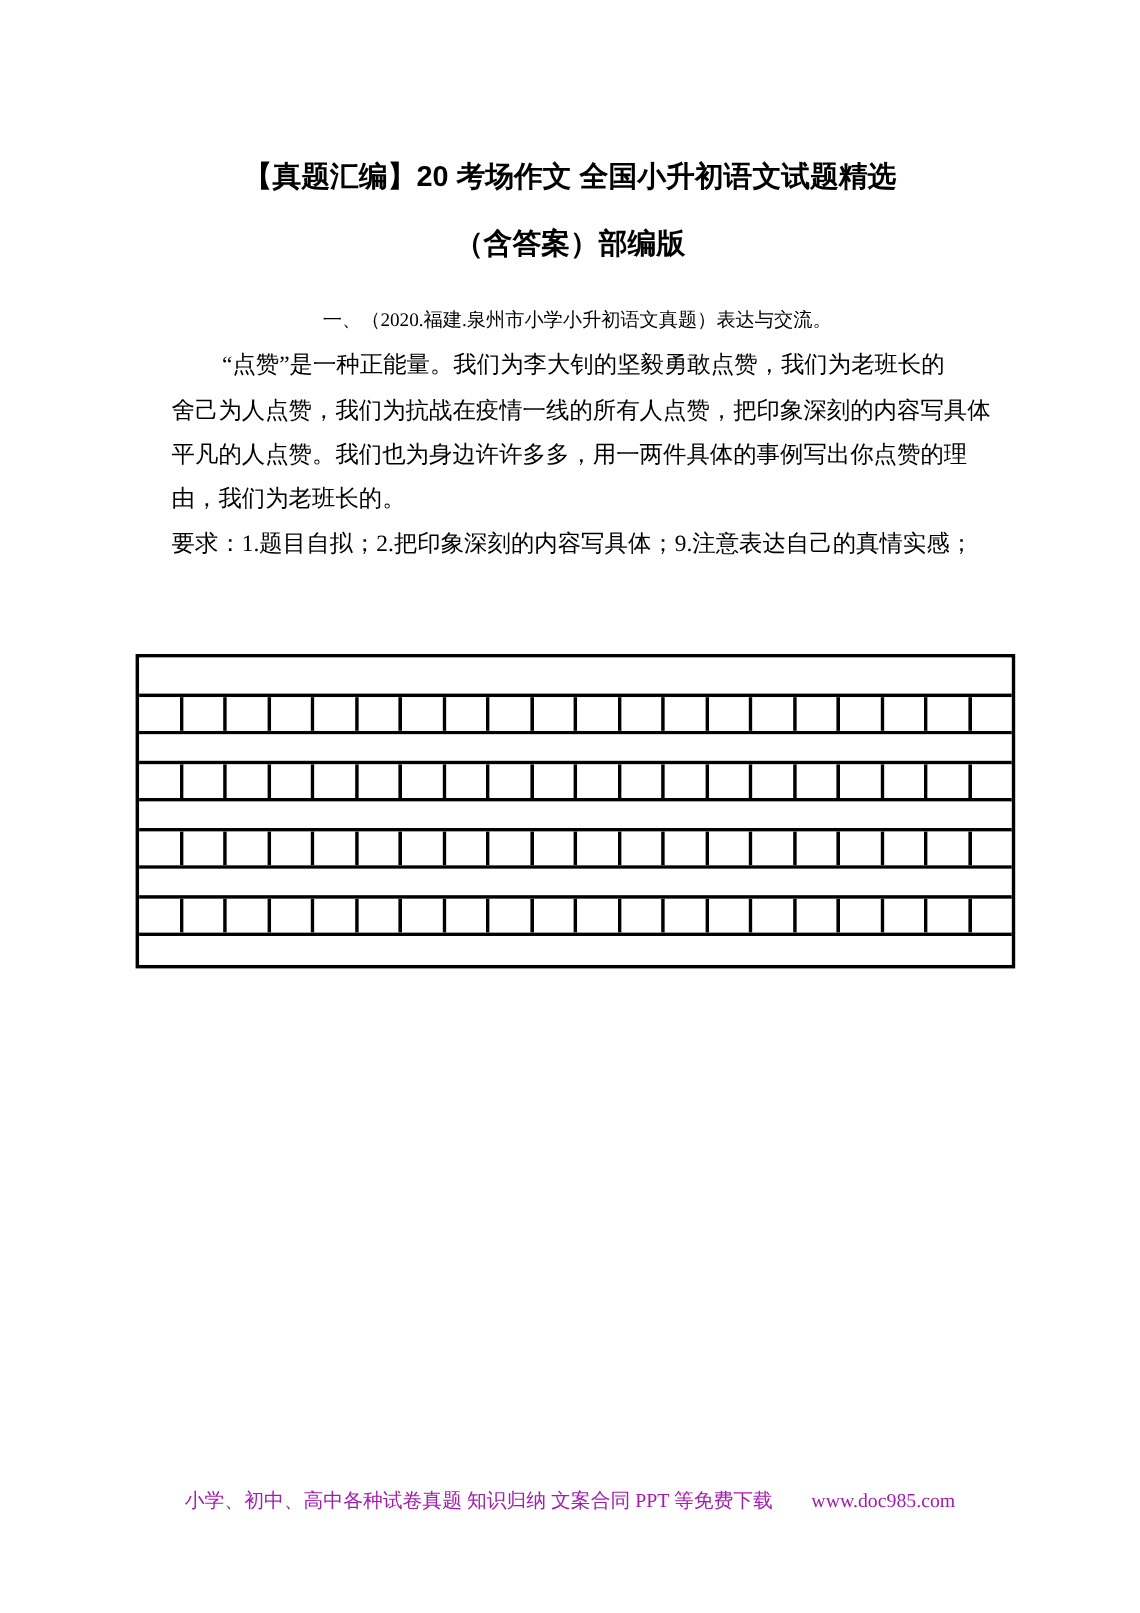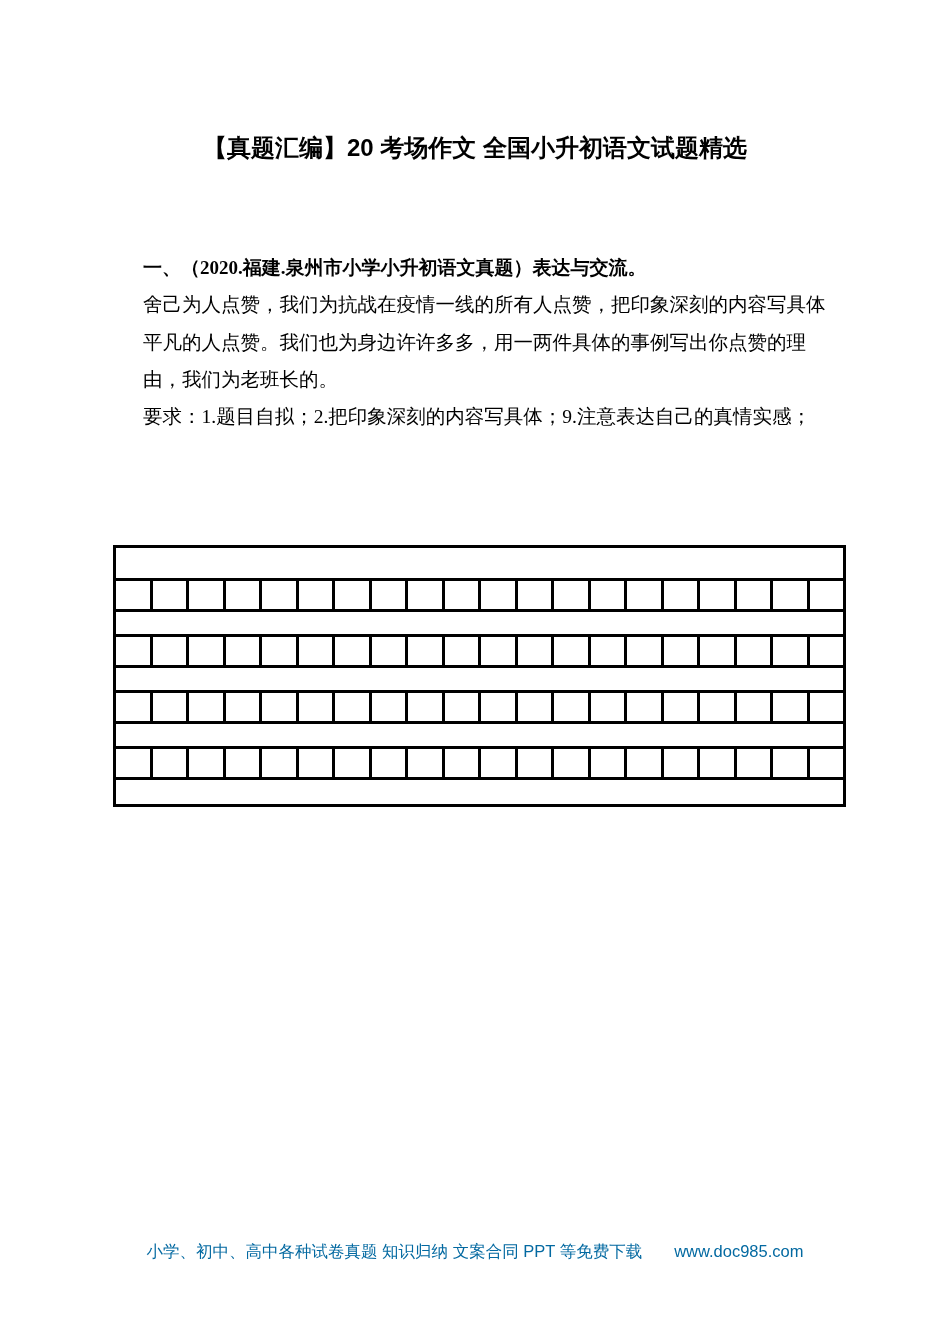--- a/index.html
+++ b/index.html
@@ -28,23 +28,24 @@
 
   .text-block{
     position:absolute;
     left:143px;top:249px;width:676px;
     font-size:19.5px;
     line-height:37.3px;
     color:#000000;
     white-space:nowrap;
   }
   .section-heading{
-    font-weight:bold;
-    font-size:19px;
+    font-weight:normal;
+    font-size:16px;
     white-space:nowrap;
+    text-align:center;
   }
   .line{white-space:nowrap;}
   .first-line{text-indent:42px;}
   .req-line{white-space:nowrap;}
   .req-indent{padding-left:54px;}
 
   .writing-grid{
     position:absolute;
     left:113px;top:545px;width:733px;
     border:3px solid #000000;
@@ -64,39 +65,41 @@
   }
   .cell{flex:1;border-right:3px solid #000000;background:#ffffff;}
   .cell:last-child{border-right:none;}
 
   .footer{
     position:absolute;
     left:0;top:1238px;width:950px;
     display:flex;
     justify-content:center;
     align-items:center;
-    font-family:Liberation Sans, sans-serif;
+    font-family:Liberation Serif, serif;
     font-size:16.5px;
     line-height:26px;
-    color:#0369a1;
+    color:#a21caf;
     white-space:pre;
   }
   .footer .site-url{margin-left:32px;}
 </style>
 </head>
 <body>
 
 <div class="page">
 
   <div class="title-line title-1">【真题汇编】20 考场作文 全国小升初语文试题精选</div>
 
+  <div class="title-line title-2">（含答案）部编版</div>
 
   <div class="text-block">
     <div class="section-heading">一、（2020.福建.泉州市小学小升初语文真题）表达与交流。</div>
     <div id="para-lines">
+        <div class="line first-line">“点赞”是一种正能量。我们为李大钊的坚毅勇敢点赞，我们为老班长的</div>
         <div class="line">舍己为人点赞，我们为抗战在疫情一线的所有人点赞，把印象深刻的内容写具体</div>
         <div class="line">平凡的人点赞。我们也为身边许许多多，用一两件具体的事例写出你点赞的理</div>
         <div class="line">由，我们为老班长的。</div>
       </div>
     <div id="req-lines">
         <div class="req-line">要求：1.题目自拟；2.把印象深刻的内容写具体；9.注意表达自己的真情实感；</div>
       </div>
   </div>
 
   <div class="writing-grid" id="writing-grid">

